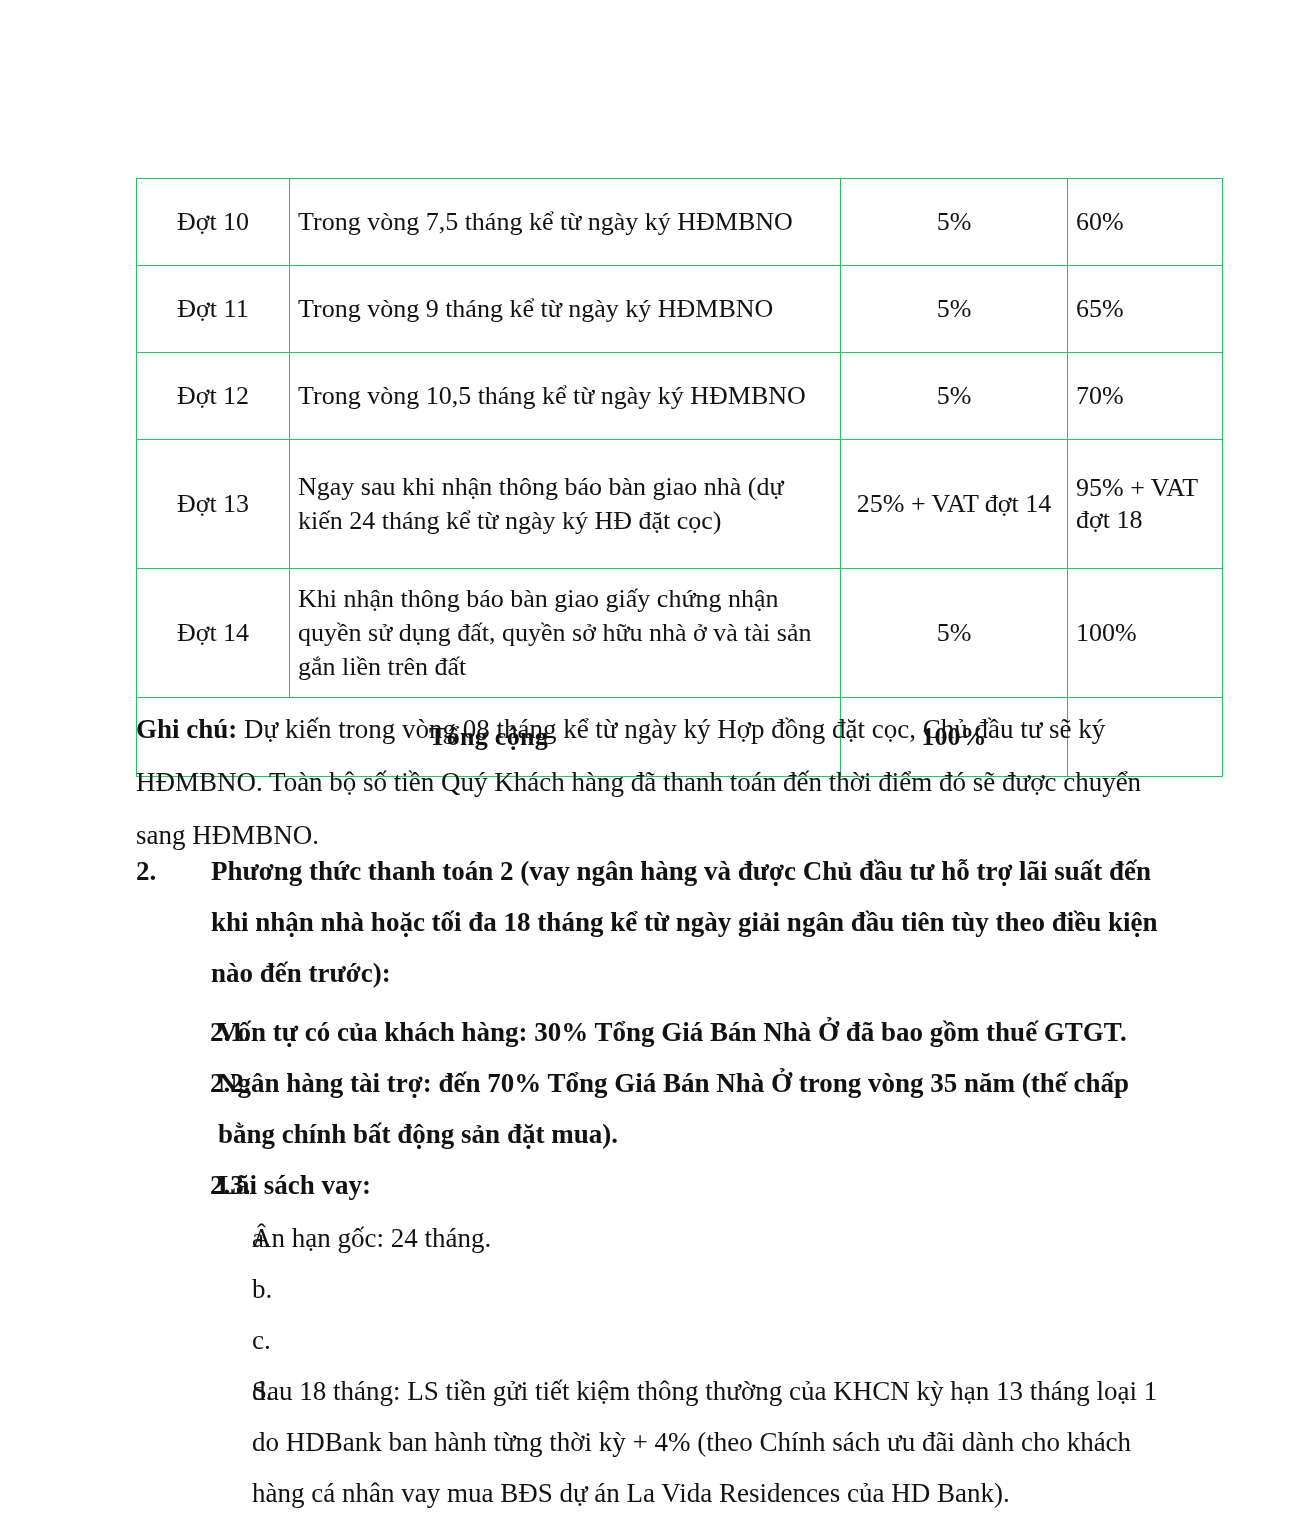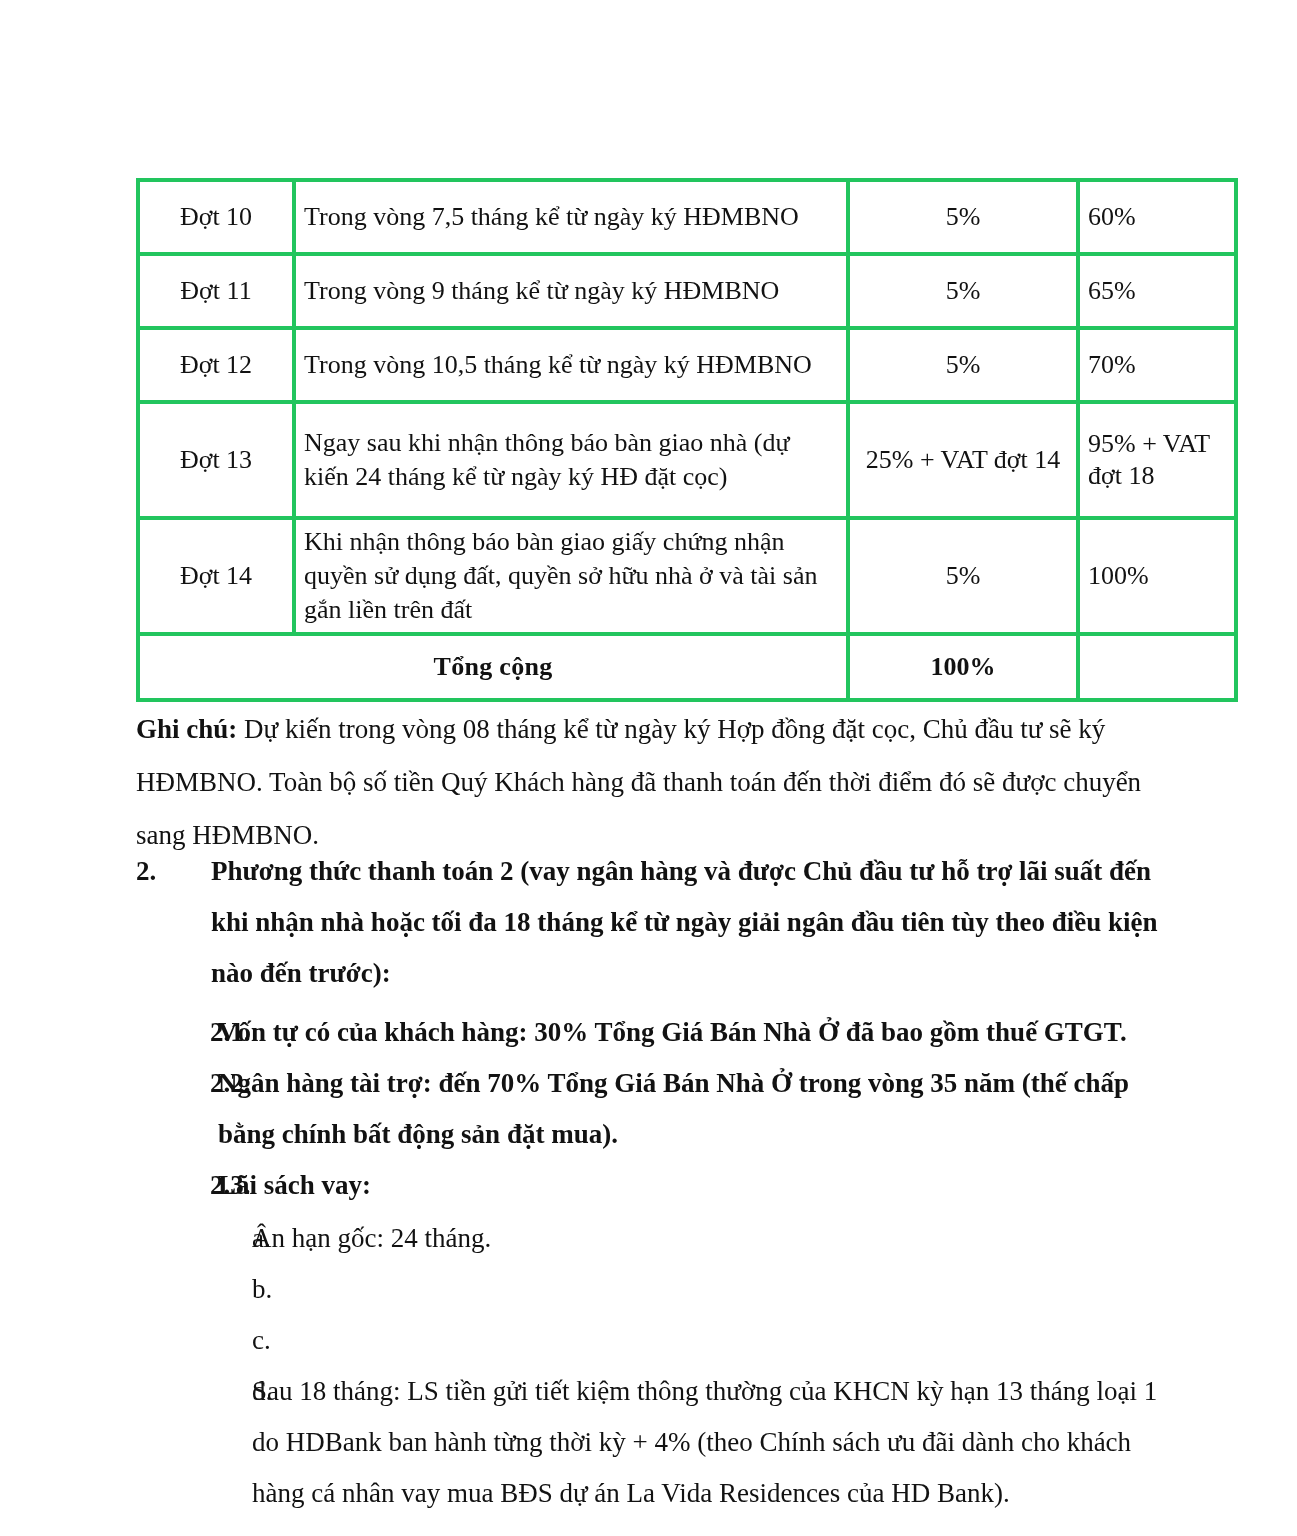--- a/index.html
+++ b/index.html
@@ -28,22 +28,22 @@
     position: absolute;
     left: 136px;
     top: 178px;
     width: 1018px;
     border-collapse: collapse;
     table-layout: fixed;
     font-size: 26px;
     line-height: 1.22;
   }
   .pay-table td {
-    border: 4px solid #22c55e;
-    padding: 0 8px;
+    border: 1px solid #22c55e;
+    padding: 8px 8px;
     vertical-align: middle;
     background: #ffffff;
   }
   .col-phase   { width: 136px; text-align: center; }
   .col-desc    { width: 534px; text-align: left; padding-left: 14px; padding-right: 6px; }
   .col-pct     { width: 210px; text-align: center; }
   .col-cum     { width: 138px; }
 
   .pay-table td.desc-cell {
     line-height: 1.30;

